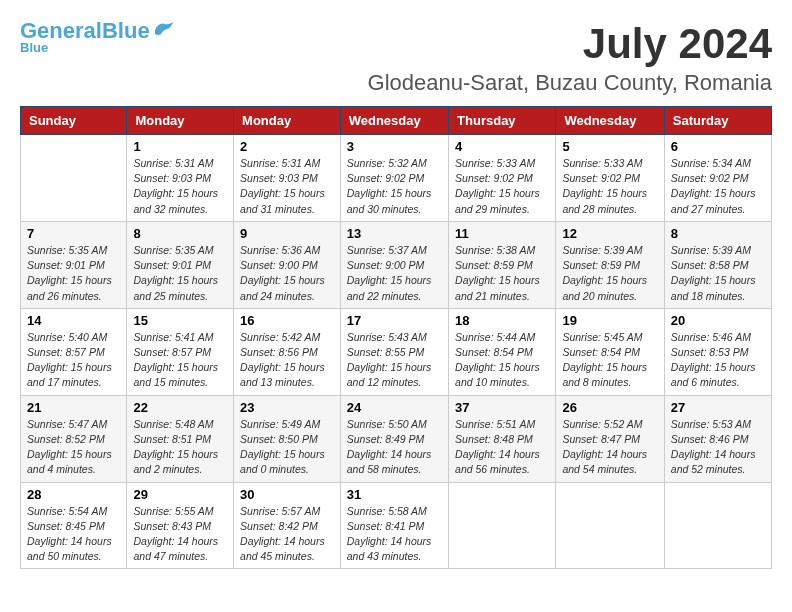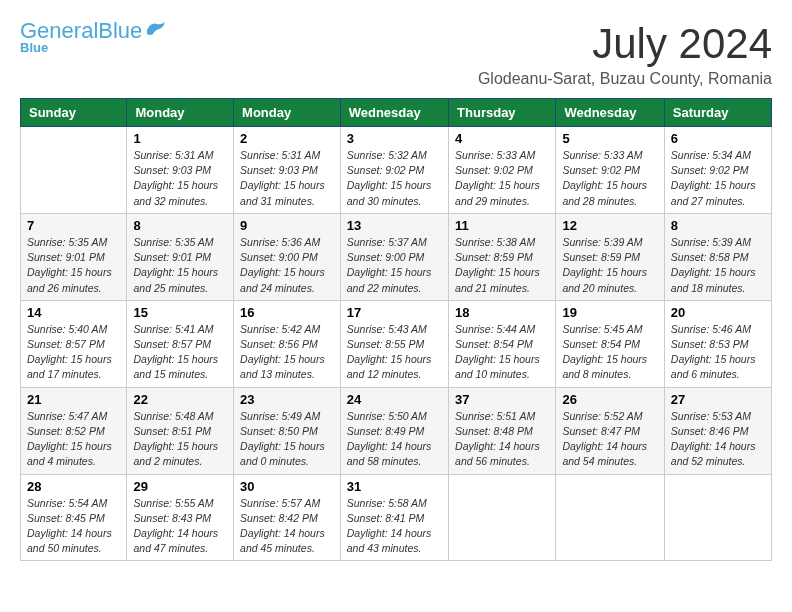--- a/index.html
+++ b/index.html
@@ -16,53 +16,53 @@
       align-items: flex-start;
       margin-bottom: 10px;
     }
     .logo {
       display: flex;
       flex-direction: column;
       align-items: flex-start;
     }
     .logo-text {
       font-size: 22px;
-      font-weight: normal;
+      font-weight: bold;
       color: #1a5a8a;
       line-height: 1;
     }
     .logo-text span {
       color: #4aa8d8;
     }
     .logo-sub {
       font-size: 13px;
       color: #4aa8d8;
       font-weight: bold;
       margin-top: -2px;
     }
     .title-block {
       text-align: right;
     }
     .month-title {
       font-size: 42px;
-      font-weight: normal;
+      font-weight: bold;
       color: #333;
     }
     .location {
-      font-size: 16px;
+      font-size: 22px;
       color: #555;
       margin-top: 2px;
     }
     table {
       width: 100%;
       border-collapse: collapse;
       font-size: 11px;
     }
     thead th {
-      background-color: #15803d;
+      background-color: #b91c1c;
       color: #fff;
       text-align: left;
       padding: 6px 8px;
       font-size: 13px;
       font-weight: bold;
       border: 1px solid #1a4a76;
     }
     tbody td {
       border: 1px solid #ccc;
       padding: 4px 6px;

